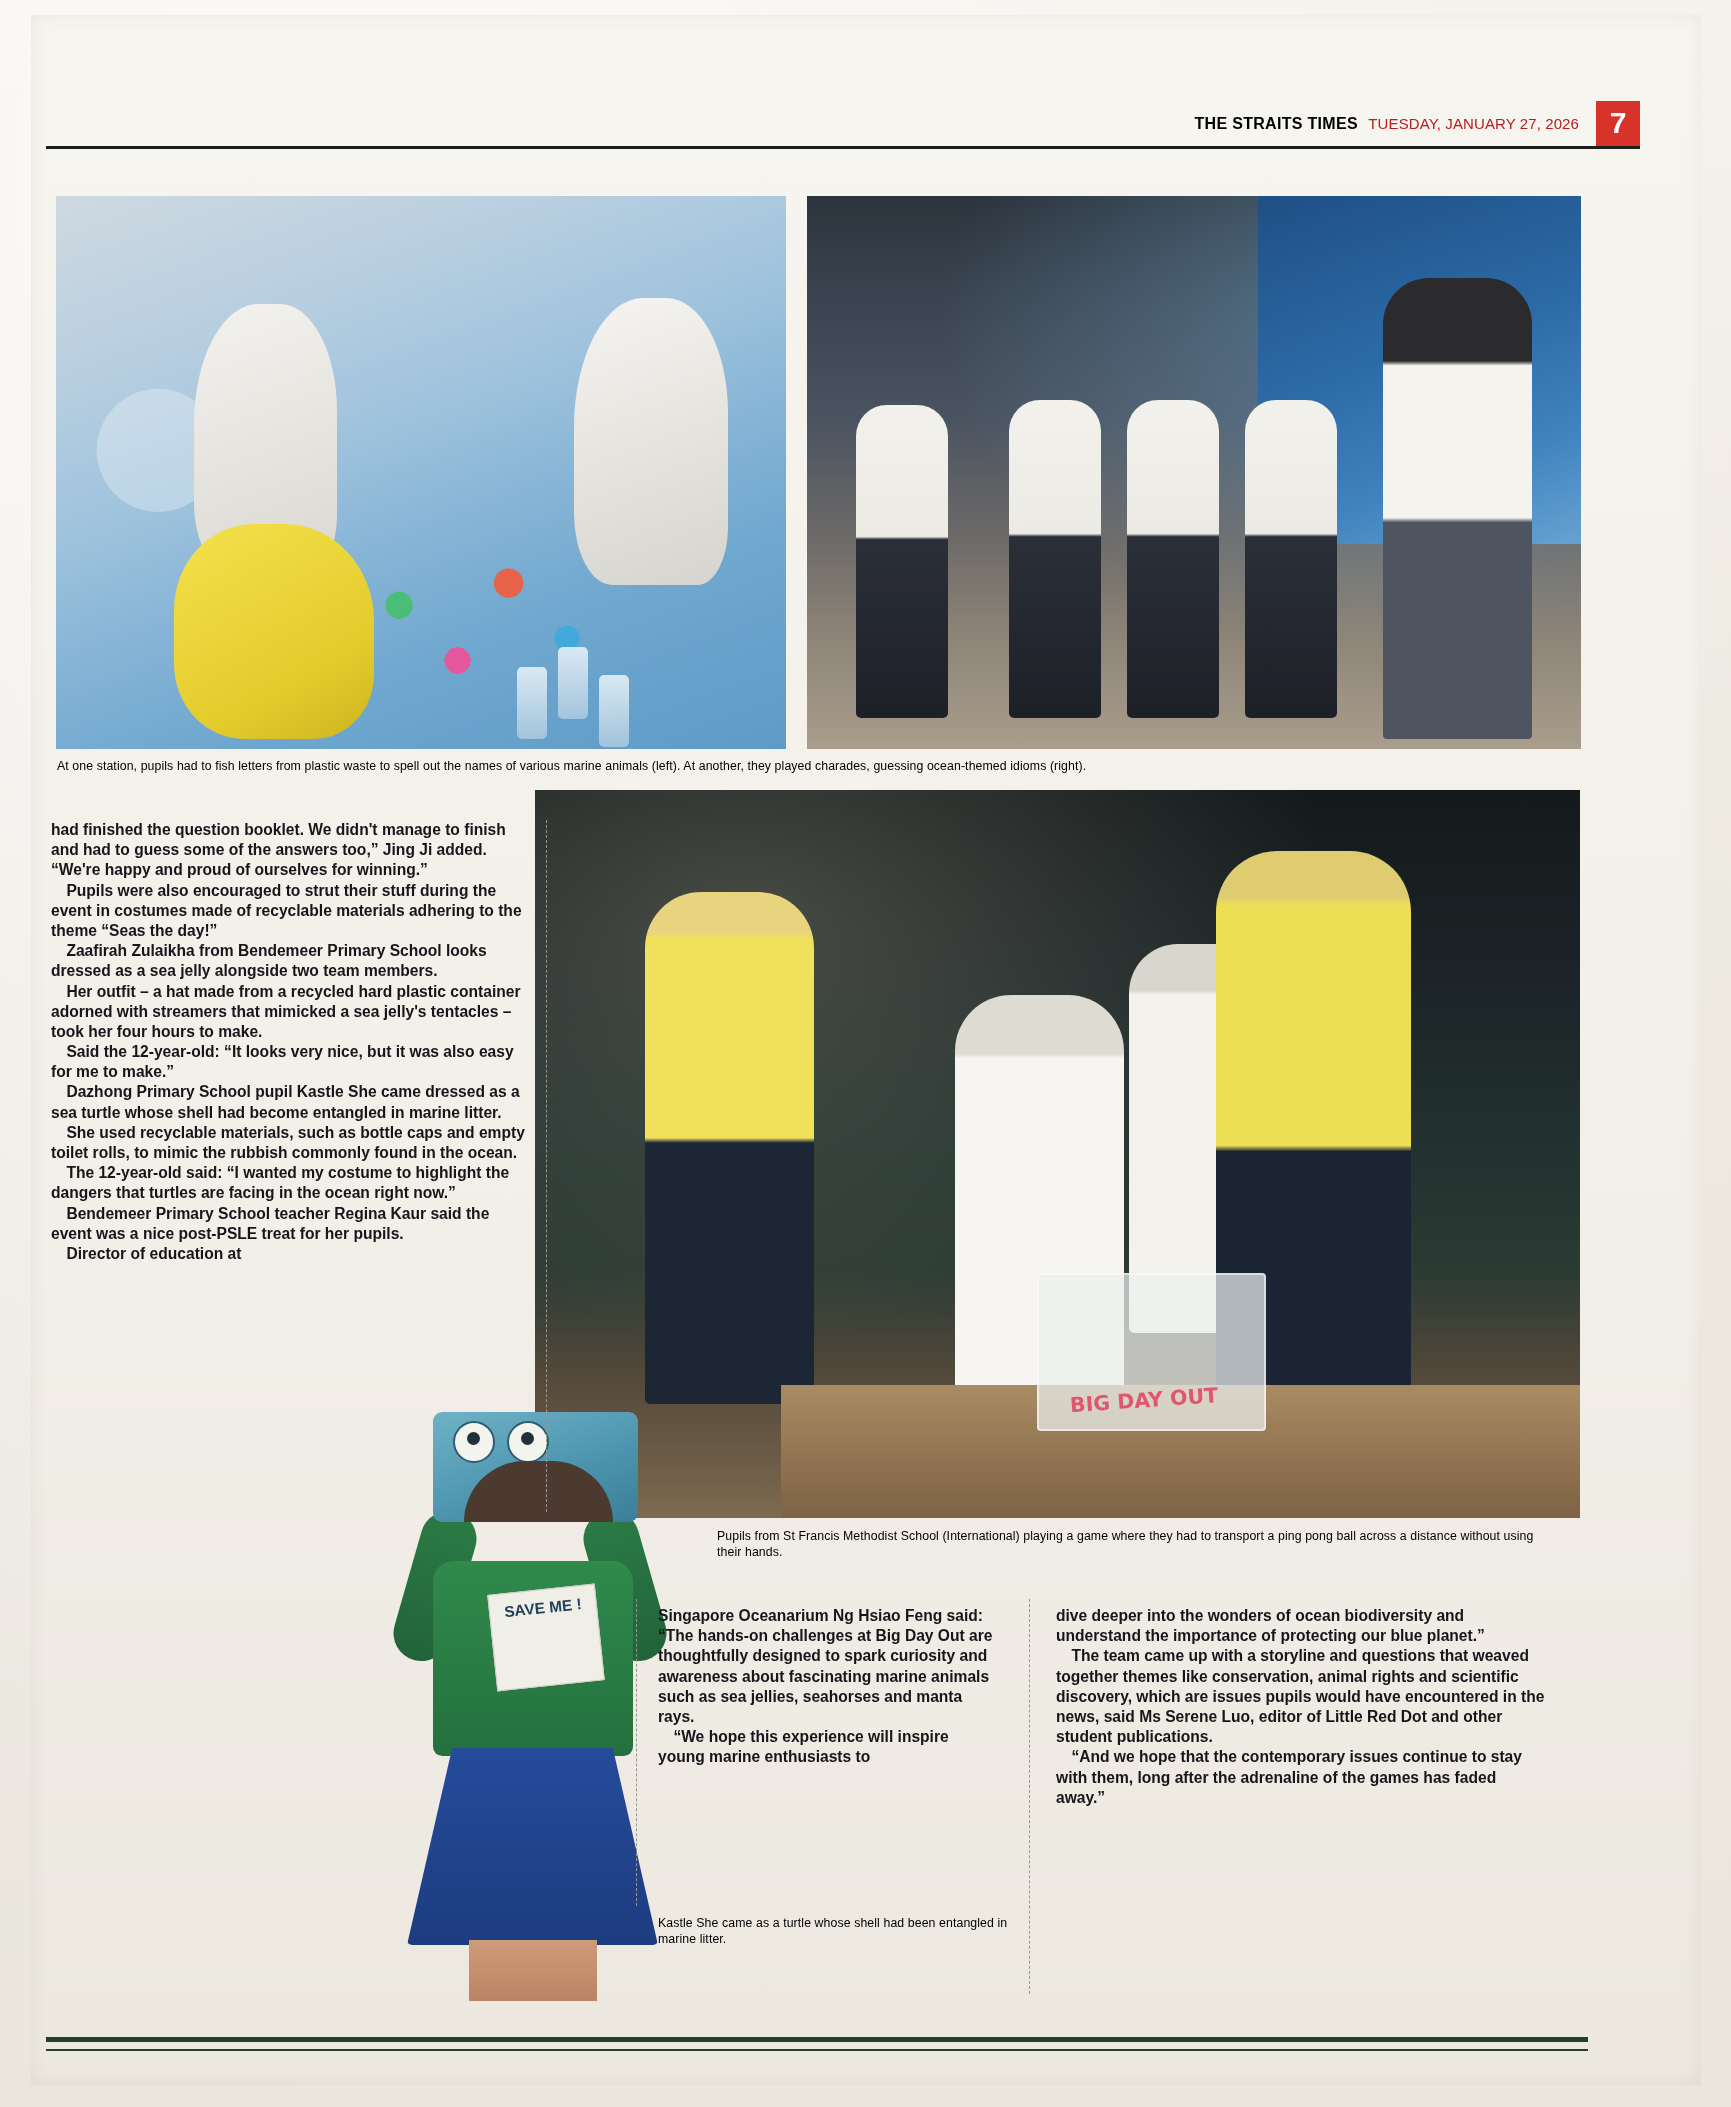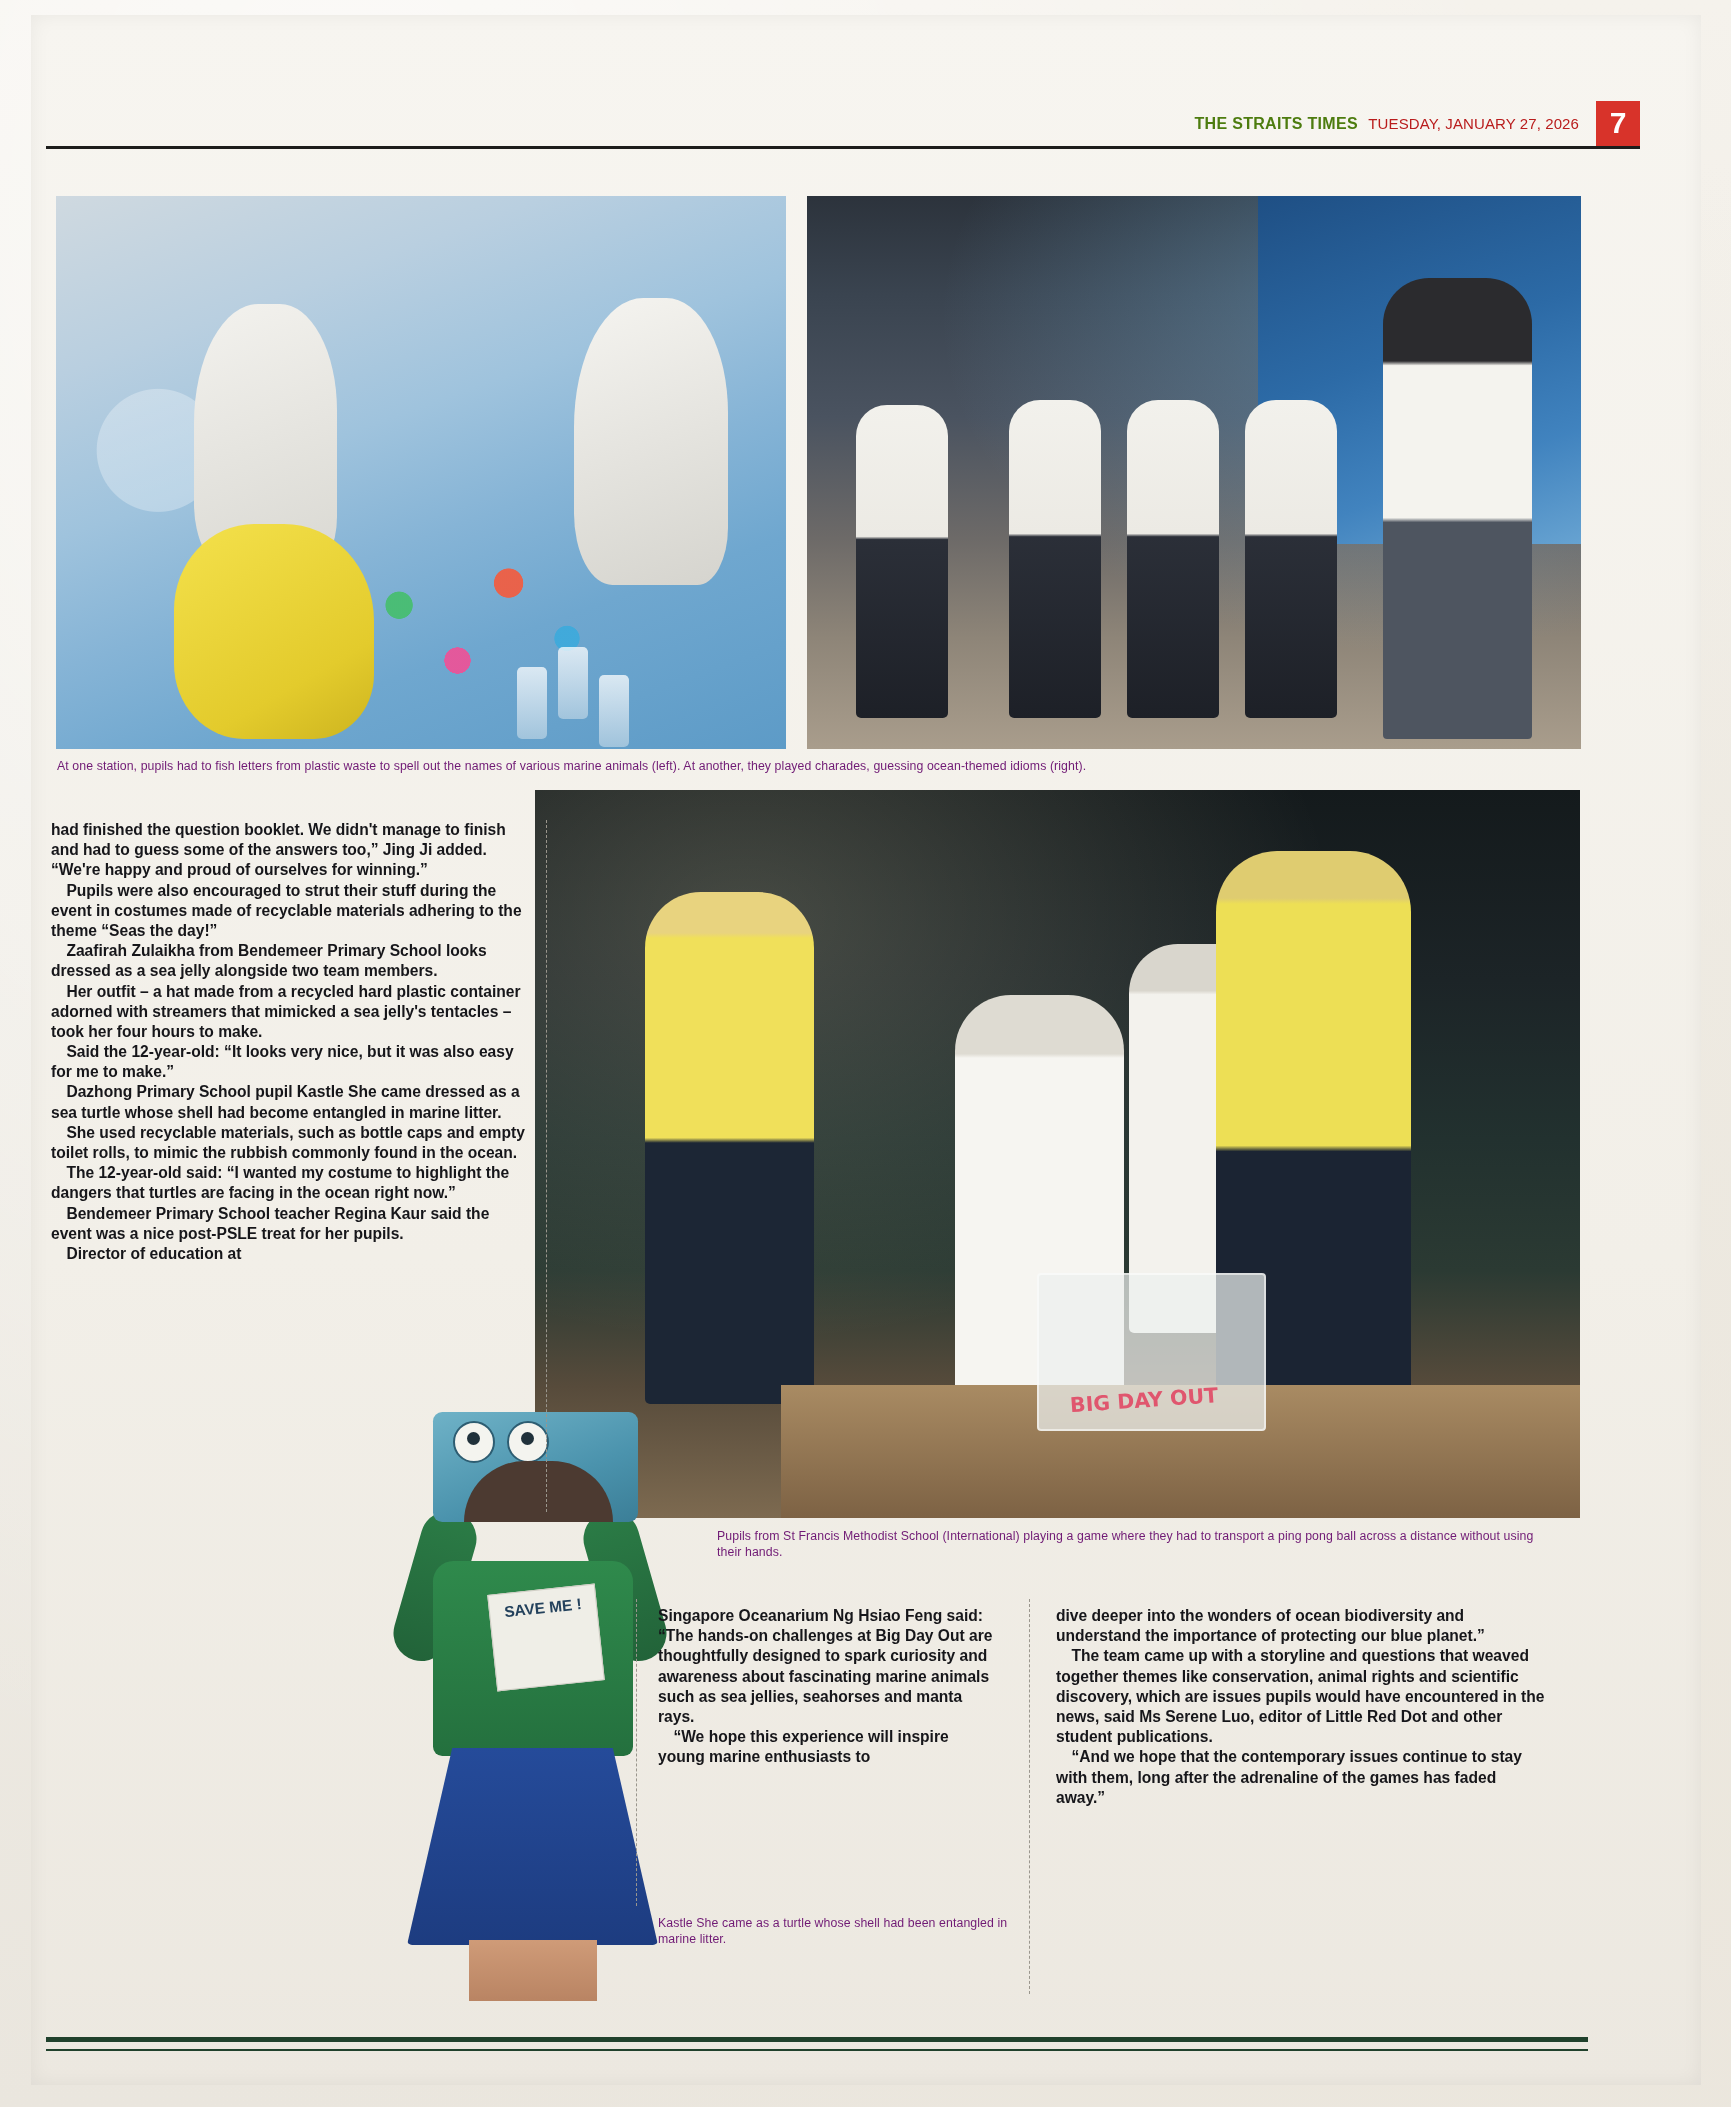--- a/index.html
+++ b/index.html
@@ -57,21 +57,21 @@
     position: absolute;
     right: 61px;
     top: 5.1px;
     text-align: right;
     white-space: nowrap;
   }
   .masthead-title {
     font-size: 16px;
     font-weight: bold;
     letter-spacing: 0.3px;
-    color: #4d7c0f;
+    color: #000000;
     display: inline;
   }
   .masthead-date {
     font-size: 15px;
     color: #b91c1c;
     display: inline;
     margin-left: 8.2px;
     letter-spacing: 0.1px;
   }
   .page-number-box {
@@ -366,21 +366,21 @@
     left: 131px;
     top: 528px;
     width: 128px;
     height: 61px;
     background: linear-gradient(180deg, #cf9b78, #b98463);
   }
 
   
   .caption {
     position: absolute;
-    color: #701a75;
+    color: #000000;
     font-size: 12.3px;
     line-height: 1.28;
     letter-spacing: 0.1px;
   }
   #caption-top {
     left: 57px;
     top: 759px;
     width: 1522px;
   }
   #caption-game {

